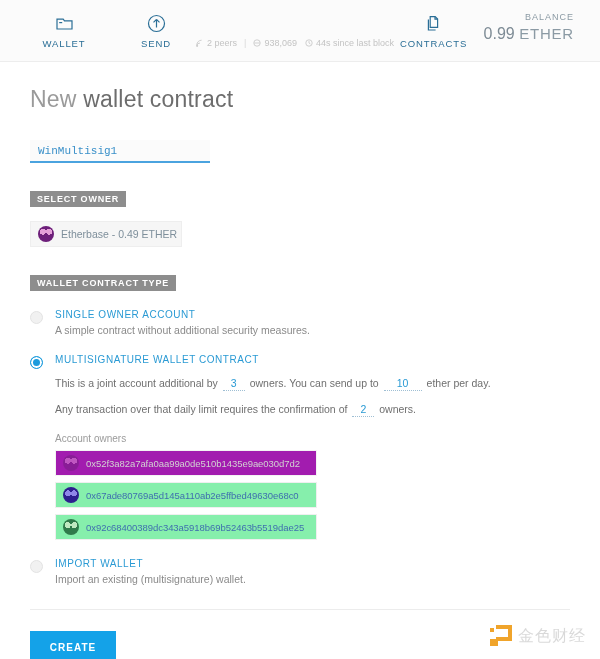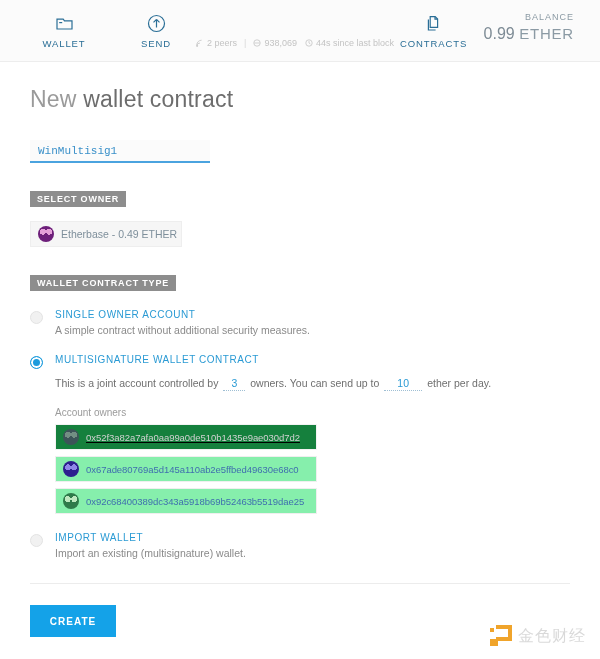--- a/index.html
+++ b/index.html
@@ -243,21 +243,21 @@
     gap: 7px;
     cursor: pointer;
   }
   .owner-row .addr {
     font-size: 9.5px;
     color: #3f6fae;
     letter-spacing: -0.05px;
     white-space: nowrap;
     overflow: hidden;
   }
-  .owner-row.faded { background: #15803d; border-color: #f3f3f3; text-decoration: underline; }
+  .owner-row.faded { background: #a21caf; border-color: #f3f3f3; }
   .owner-row.faded .addr { color: #d2d2d2; }
   .owner-row.faded .blockie { opacity: 0.45; }
 
   .divider {
     margin-top: 24px;
     height: 1px;
     background: #ececec;
   }
   .create-btn {
     margin-top: 21px;
@@ -407,27 +407,32 @@
       </div>
     </div>
 
     
     <div class="opt">
       <span class="radio on"></span>
       <div class="opt-body">
         <div class="opt-title">MULTISIGNATURE WALLET CONTRACT</div>
 
         <div class="ms-line">
-          <span>This is a joint account controlled by</span>
+          <span>This is a joint account additional by</span>
           <input class="inline-num" type="text" value="3" style="">
           <span>owners. You can send up to</span>
           <input class="inline-num wide" type="text" value="10" style="">
           <span>ether per day.</span>
         </div>
 
+        <div class="ms-line">
+          <span>Any transaction over that daily limit requires the confirmation of</span>
+          <input class="inline-num" type="text" value="2" style="">
+          <span>owners.</span>
+        </div>
 
         <div class="owners-label">Account owners</div>
 
         <div class="owner-row faded">
           <span class="blockie purple"></span>
           <span class="addr">0x52f3a82a7afa0aa99a0de510b1435e9ae030d7d2</span>
         </div>
         <div class="owner-row">
           <span class="blockie indigo"></span>
           <span class="addr">0x67ade80769a5d145a110ab2e5ffbed49630e68c0</span>

